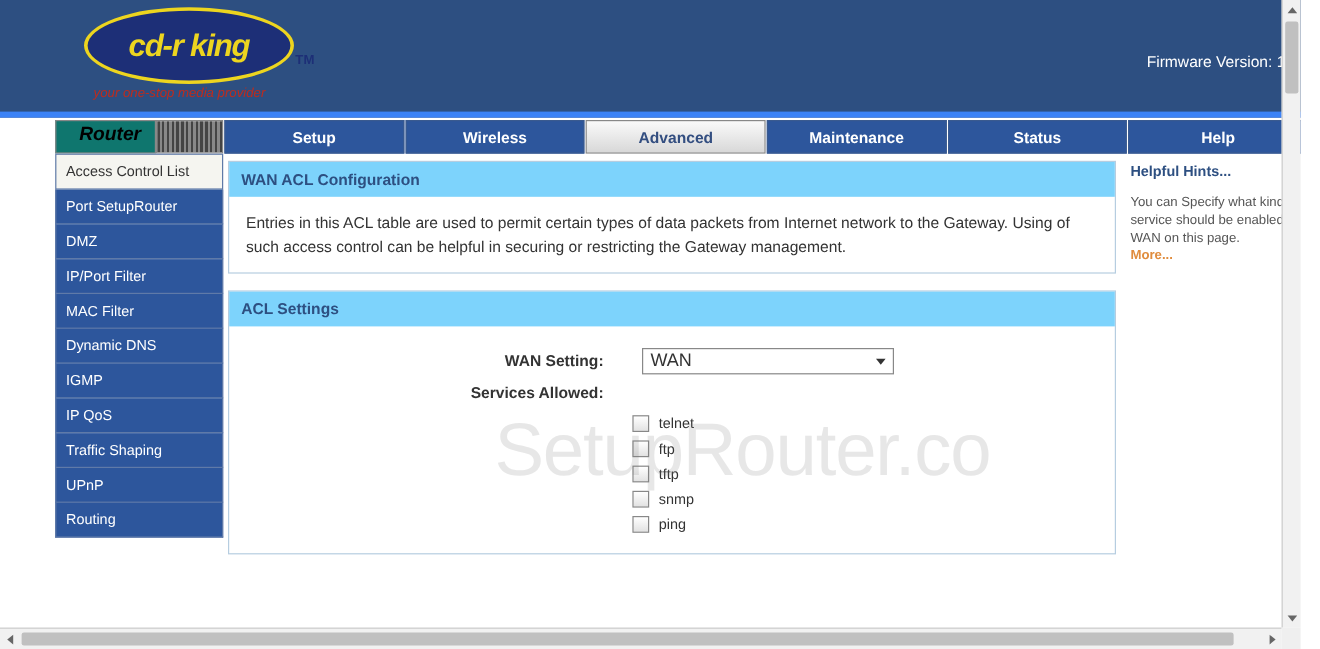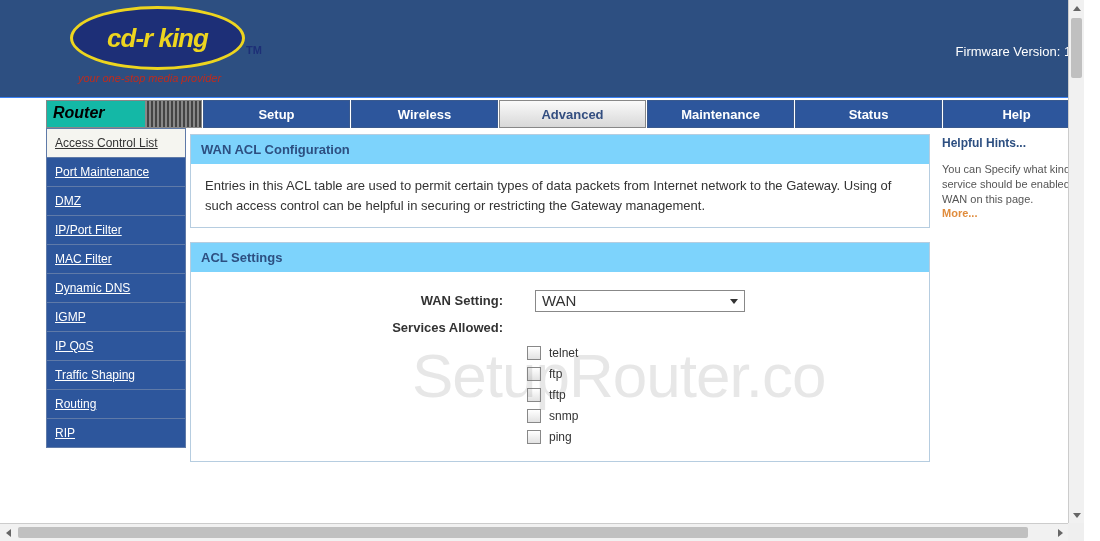--- a/index.html
+++ b/index.html
@@ -13,21 +13,21 @@
   background: #fff;
 }
 
 .page { width: 1090px; margin-left: 0; }
 
 
 .header {
   background: #2d4f81;
   height: 98px;
   position: relative;
-  border-bottom: 1px solid #3b82f6;
+  border-bottom: 5px solid #3b82f6;
   padding-left: 21px;
 }
 .logo-wrap {
   position: absolute;
   left: 70px; top: 6px;
   width: 210px;
 }
 .logo-oval {
   width: 175px; height: 64px;
   border: 3px solid #edd51f;
@@ -51,27 +51,27 @@
 
 
 .tabs-row {
   display: flex;
   height: 30px;
   border-top: 2px solid #fff;
   padding-left: 46px;
   background: #fff;
 }
 .router-label {
-  width: 100px;
-  border: 1px solid #888;
-  background: #14b8a6;
+  width: 84px;
+  border: 1px solid #888;
+  background: #0f766e;
   font-size: 16px;
   font-style: italic;
   font-weight: bold;
-  padding: 3px 6px;
+  padding: 3px 19px;
   color: #000;
 }
 .router-stripes {
   width: 56px;
   border: 1px solid #888;
   background: repeating-linear-gradient(90deg, #444 0, #444 2px, #888 2px, #888 4px);
 }
 .tab {
   flex: 1;
   border: 1px solid #3a5a8f;
@@ -98,21 +98,20 @@
 
 .sidebar { width: 140px; }
 .side-item {
   background: #2d569c;
   color: #fff;
   font-size: 12px;
   padding: 7px 8px;
   border: 1px solid #5f7aa8;
   border-top: none;
   cursor: pointer;
-  text-decoration: underline;
 }
 .side-item:first-child { border-top: 1px solid #5f7aa8; }
 .side-item.active {
   background: #f5f5f0;
   color: #333;
 }
 
 .main {
   flex: 1;
   padding: 6px 4px 0 4px;
@@ -274,30 +273,30 @@
       <div class="tab">Wireless</div>
       <div class="tab active">Advanced</div>
       <div class="tab">Maintenance</div>
       <div class="tab">Status</div>
       <div class="tab">Help</div>
     </div>
 
     <div class="content">
       <div class="sidebar">
         <div class="side-item active">Access Control List</div>
-        <div class="side-item">Port Maintenance</div>
+        <div class="side-item">Port SetupRouter</div>
         <div class="side-item">DMZ</div>
         <div class="side-item">IP/Port Filter</div>
         <div class="side-item">MAC Filter</div>
         <div class="side-item">Dynamic DNS</div>
         <div class="side-item">IGMP</div>
         <div class="side-item">IP QoS</div>
         <div class="side-item">Traffic Shaping</div>
+        <div class="side-item">UPnP</div>
         <div class="side-item">Routing</div>
-        <div class="side-item">RIP</div>
       </div>
 
       <div class="main">
         <div class="panel">
           <div class="panel-head">WAN ACL Configuration</div>
           <div class="panel-body">Entries in this ACL table are used to permit certain types of data packets from Internet network to the Gateway.   Using of such access control can be helpful in securing or restricting the Gateway management.</div>
         </div>
 
         <div class="panel">
           <div class="panel-head">ACL Settings</div>

